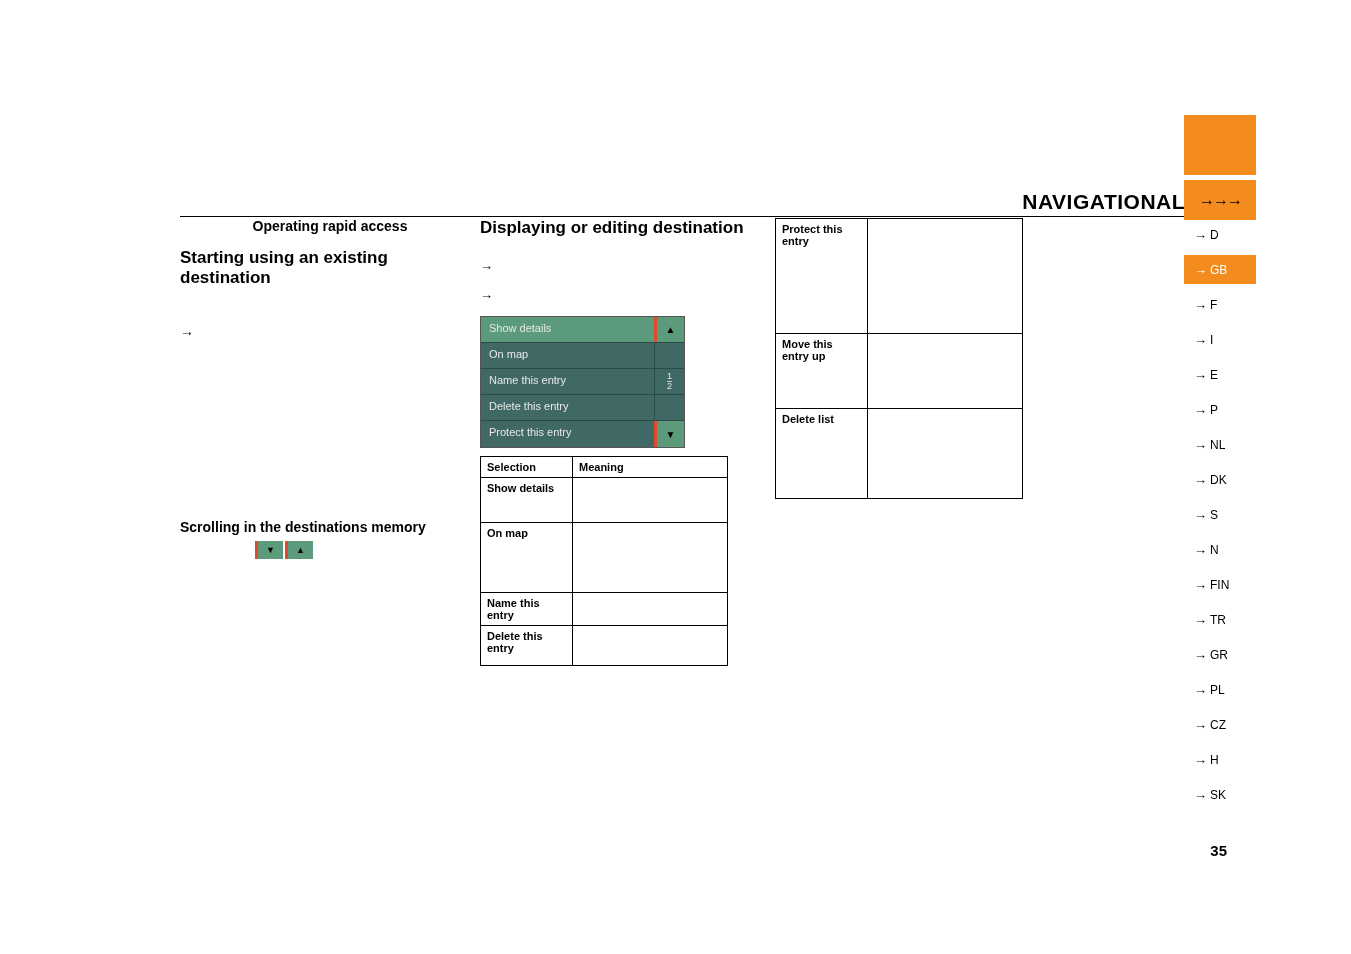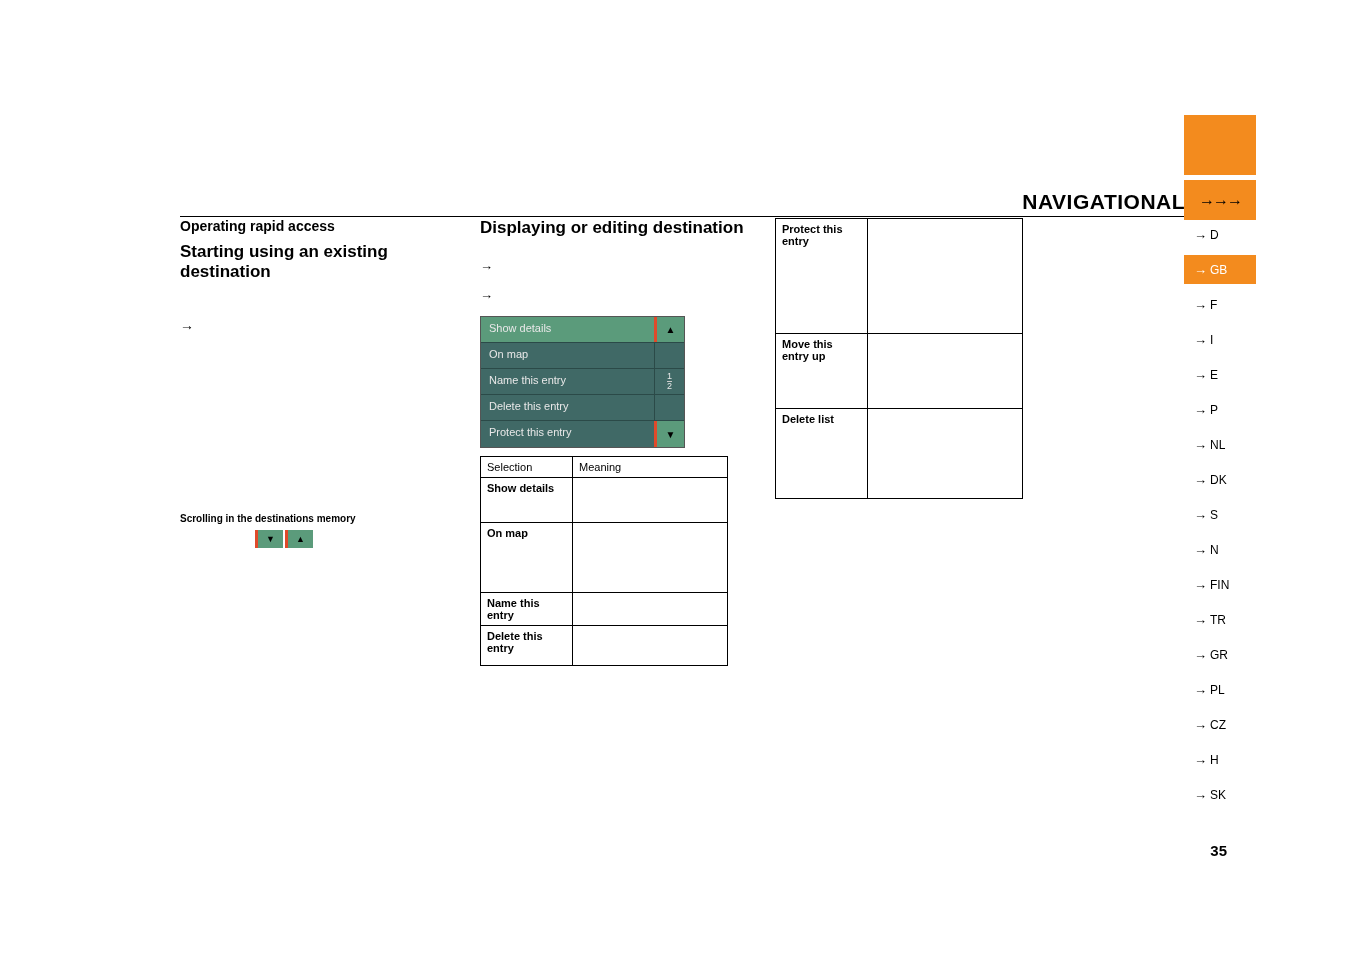--- a/index.html
+++ b/index.html
@@ -77,33 +77,34 @@
       color: #000;
     }
     .lang-item.active {
       background: #f38b1e;
       color: #fff;
     }
     .lang-arrow { font-size: 13px; margin-right: 3px; }
     h3.section {
       font-size: 14px;
       font-weight: bold;
-      margin-bottom: 8px;
+      margin-bottom: 14px;
+      text-align: center;
     }
     h4.subsection {
       font-size: 17px;
       font-weight: bold;
       margin-bottom: 30px;
     }
     .arrow-bullet {
       font-size: 14px;
       margin-top: 35px;
     }
     .scroll-heading {
-      font-size: 10px;
+      font-size: 14px;
       font-weight: bold;
       margin-top: 180px;
     }
     .scroll-buttons {
       display: flex;
       gap: 2px;
       margin-top: 6px;
       margin-left: 75px;
     }
     .scroll-btn {
@@ -166,21 +167,21 @@
       font-size: 11px;
       margin-top: 8px;
     }
     table.opt th, table.opt td {
       border: 1px solid #000;
       padding: 4px 6px;
       vertical-align: top;
       text-align: left;
     }
     table.opt th {
-      font-weight: normal;
+      font-weight: bold;
       padding-left: 6px;
     }
     table.opt td:first-child {
       font-weight: bold;
       width: 92px;
     }
     .tall70 { height: 70px; }
     .tall45 { height: 45px; }
     .tall115 { height: 115px; }
     .tall40 { height: 40px; }

